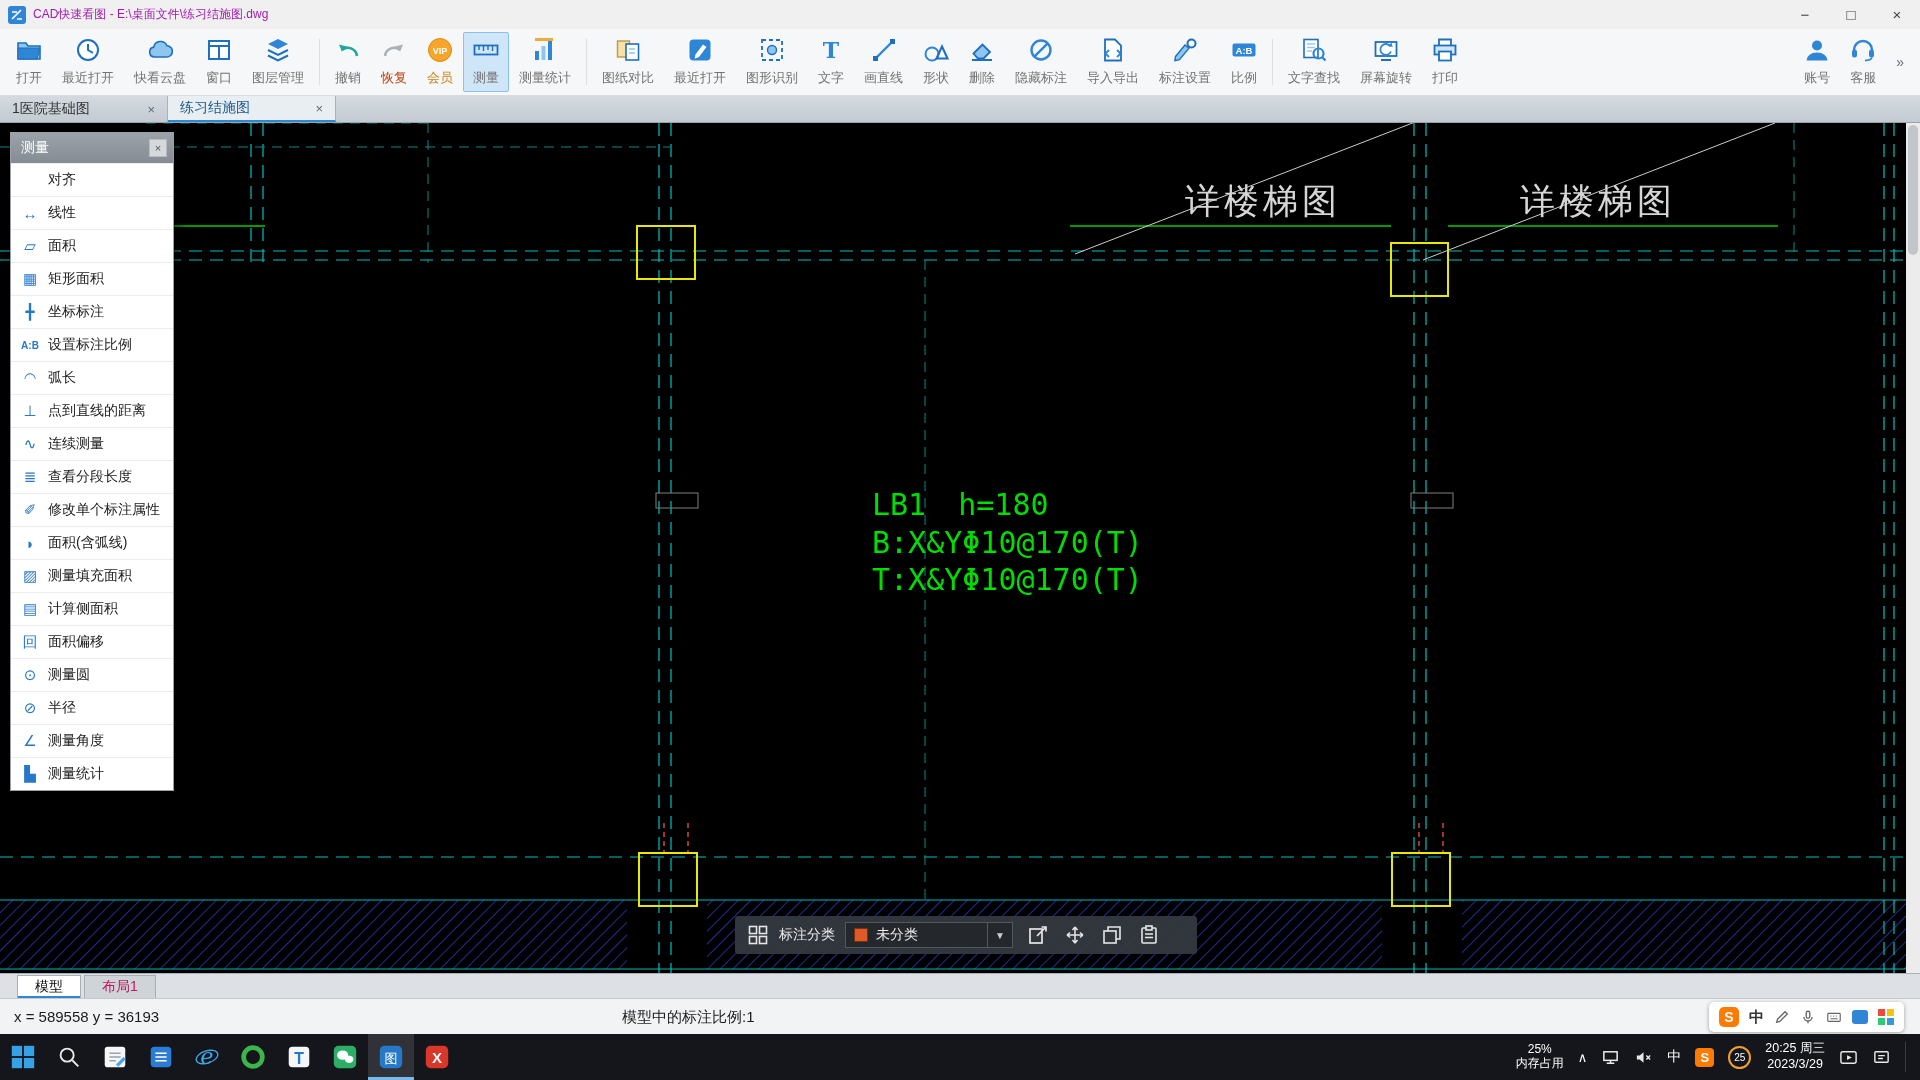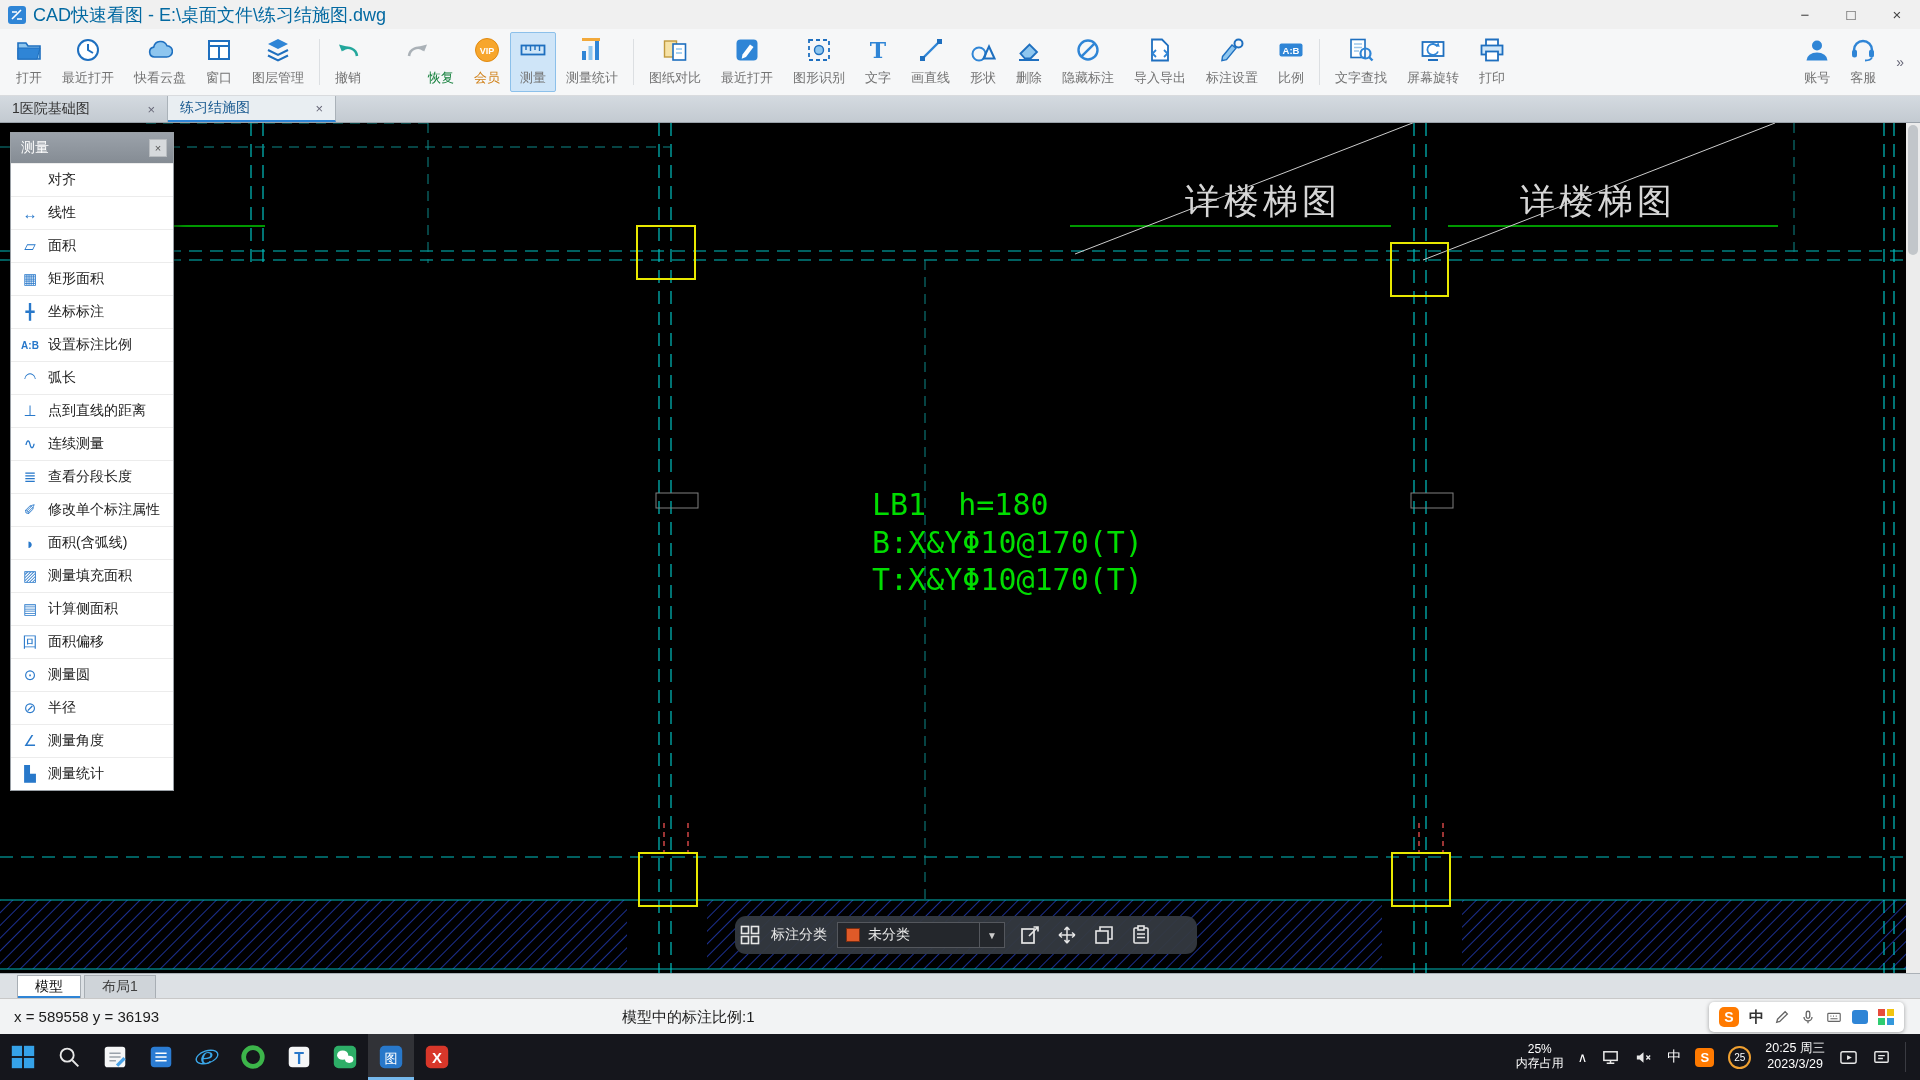--- a/index.html
+++ b/index.html
@@ -4,35 +4,35 @@
 <style>
   * { margin:0; padding:0; box-sizing:border-box; }
   html,body { background:#333; }
   .app { position:relative; width:1920px; height:1080px; overflow:hidden;
          font-family:"Liberation Sans",sans-serif; background:#000; }
 
   
   .titlebar { position:absolute; top:0; left:0; right:0; height:29px; background:#f0f0f0;
               display:flex; align-items:center; padding-left:8px; }
   .titlebar .logo { width:18px; height:18px; margin-right:7px; display:flex; }
-  .titlebar .title { font-size:18px; color:#0369a1; }
+  .titlebar .title { font-size:12px; color:#a21caf; }
   .win-btns { margin-left:auto; display:flex; height:100%; }
   .win-btn { width:46px; height:100%; display:flex; align-items:center; justify-content:center;
              font-size:15px; color:#444; }
 
   
   .toolbar { position:absolute; top:29px; left:0; right:0; height:67px; background:#f6f7f8;
              border-bottom:1px solid #d9dbde; display:flex; align-items:center; padding:0 6px; }
   .tb-item { display:flex; flex-direction:column; align-items:center; justify-content:space-between;
              gap:3px; padding:4px 9px; height:60px; border:1px solid transparent; }
   .tb-item .ic { width:26px; height:26px; display:flex; }
   .tb-item .ic svg { width:26px; height:26px; }
   .tb-item .lbl { font-size:13px; color:#737373; white-space:nowrap; }
   .tb-item.selected { background:#cfe5f8; border:1px solid #8cc0ea; border-radius:2px; }
-  .tb-item.disabled .lbl { color:#15803d;margin-left:47px; }
+  .tb-item.disabled .lbl { color:#c2410c; }
   .tb-item.vip .lbl { color:#d08018; }
   .tb-sep { width:1px; align-self:stretch; margin:10px 5px; background:#dcdfe2; }
   .tb-right { margin-left:auto; display:flex; align-items:center; }
   .tb-overflow { color:#667; font-size:14px; padding:0 10px; }
 
   
   .tabbar { position:absolute; top:96px; left:0; right:0; height:27px;
             background:linear-gradient(#d4dae0,#c3cad1); border-bottom:1px solid #9aa2aa; display:flex; }
   .doc-tab { width:168px; display:flex; align-items:center; gap:8px; padding:0 12px;
              font-size:14px; color:#333; border-right:1px solid #aab2b9; }
@@ -52,36 +52,36 @@
                display:flex; align-items:center; padding:0 6px 0 10px; }
   .mp-close { margin-left:auto; width:18px; height:18px; background:#d6d9dc; color:#555; font-size:11px;
               display:flex; align-items:center; justify-content:center; border:1px solid #b8bcc0; }
   .mp-item { height:33px; display:flex; align-items:center; gap:7px; padding:0 8px;
              border-top:1px solid #ececec; font-size:14px; color:#222; background:#fff; }
   .mp-item .gi { flex:0 0 22px; text-align:center; color:#2878ca; font-size:15px; white-space:nowrap; overflow:hidden; }
   .mp-item .gi.sm { font-size:10px; font-weight:bold; }
 
   
   .ft { position:absolute; left:735px; top:916px; width:462px; height:38px;
-        background:rgba(52,57,64,.95); border-radius:11px; display:flex; align-items:center;
-        gap:10px; padding:0 4px; }
+        background:rgba(52,57,64,.95); border-radius:3px; display:flex; align-items:center;
+        gap:10px; padding:0 12px; }
   .ft svg { display:block; }
   .ft-label { color:#ececec; font-size:14px; white-space:nowrap; }
   .ft-select { width:168px; height:26px; background:#24272c; border:1px solid #54575d;
                display:flex; align-items:center; gap:8px; padding:0 0 0 8px; color:#ececec; font-size:14px; }
   .ft-swatch { width:14px; height:14px; background:#e05a28; border:1px solid #7a2e12; }
   .ft-caret { margin-left:auto; color:#ccc; font-size:10px; border-left:1px solid #54575d;
               height:100%; display:flex; align-items:center; padding:0 7px; }
   .ft-icons { display:flex; gap:15px; margin-left:4px; }
   .ft-btn { width:22px; height:22px; display:flex; align-items:center; justify-content:center; }
 
   
   .sheetbar { position:absolute; top:973px; left:0; right:0; height:25px; background:#dde1e5;
               border-top:1px solid #abb1b7; display:flex; align-items:flex-end; padding-left:17px; }
-  .sheet-tab { height:23px; padding:0 17px; display:flex; align-items:center; font-size:14px; color:#404040;
+  .sheet-tab { height:23px; padding:0 17px; display:flex; align-items:center; font-size:14px; color:#be185d;
                border:1px solid #a8aeb4; border-bottom:none; background:#cfd4d9; margin-right:3px; }
   .sheet-tab.active { background:#fff; color:#111; box-shadow:inset 0 -2px 0 #2f85d6; }
 
   
   .statusbar { position:absolute; top:998px; left:0; right:0; height:36px; background:#f2f3f4;
                border-top:1px solid #c8c8c8; font-size:15px; color:#1c1c1c; }
   .sb-coords { position:absolute; left:14px; top:9px; }
   .sb-scale  { position:absolute; left:622px; top:9px; }
   .ime { position:absolute; right:16px; top:3px; height:30px; background:#fff; border-radius:5px;
          box-shadow:0 1px 4px rgba(0,0,0,.35); display:flex; align-items:center; gap:10px;

